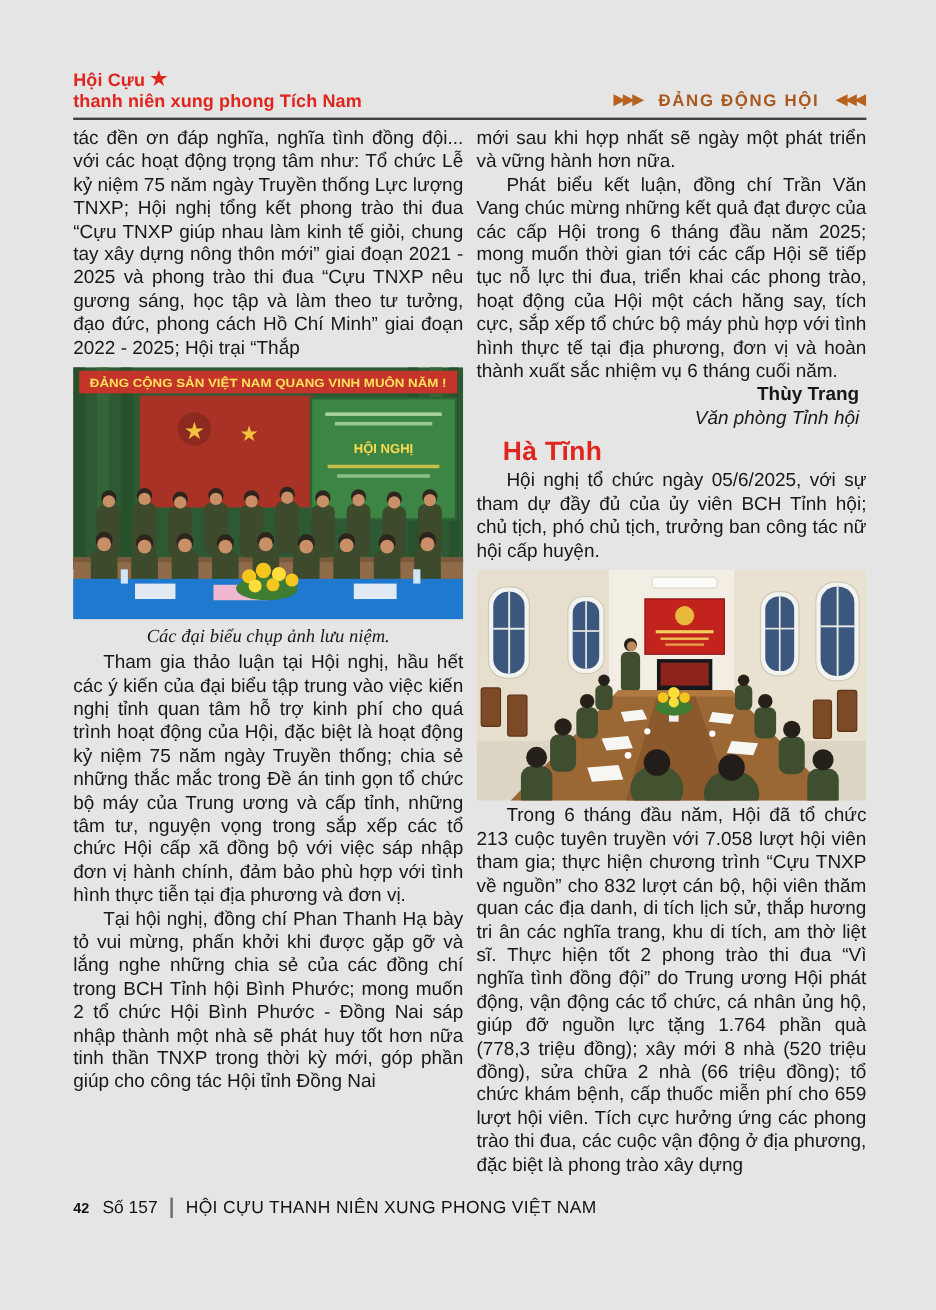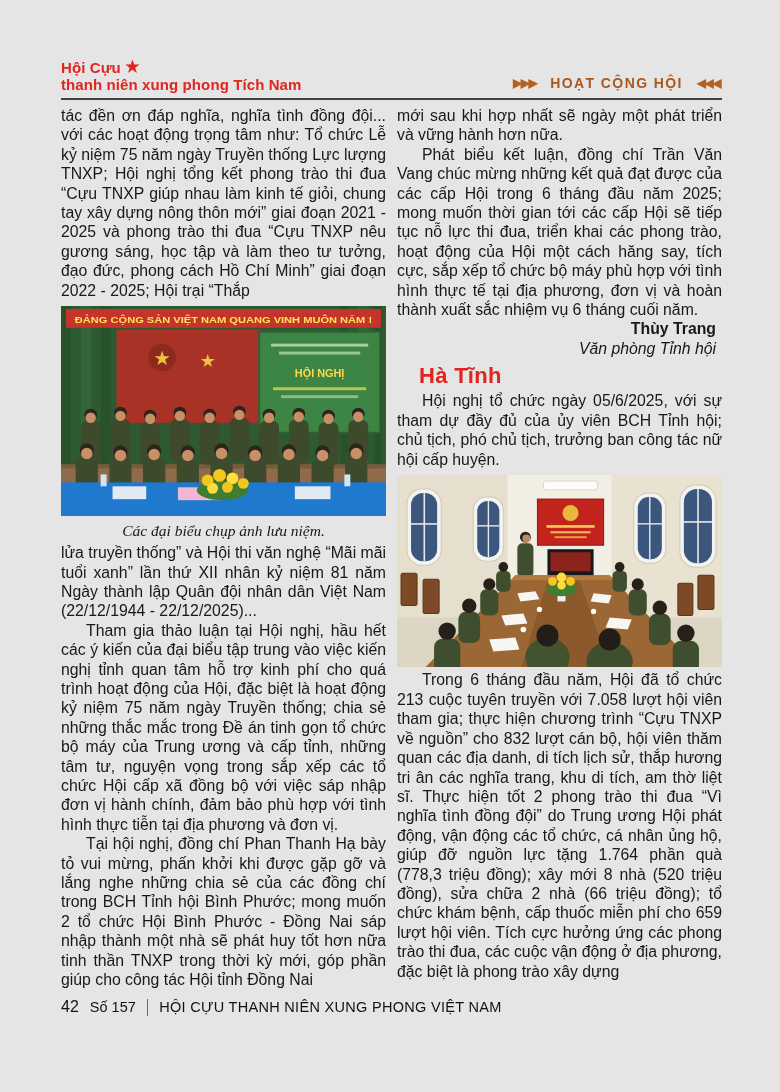--- a/index.html
+++ b/index.html
@@ -29,39 +29,39 @@
   .byline{text-align:right;padding-right:6px;}
   .byline .name{font-weight:bold;}
   .byline .role{font-style:italic;}
 
   h2.prov{color:#e0251e;font-size:22px;line-height:22px;margin:7px 0 4px;
           padding-left:22px;font-weight:bold;letter-spacing:0.3px;}
 
   
   .footer{position:absolute;left:61px;top:998px;display:flex;align-items:center;
           font-size:14.5px;color:#121212;}
-  .footer .pg{font-weight:normal;font-size:16px;margin-right:11px;}
+  .footer .pg{font-weight:bold;font-size:12px;margin-right:11px;}
   .footer .issue{margin-right:11px;}
   .footer .sep{width:1.5px;height:17px;background:#6a6a6a;margin-right:11px;}
   .footer .journal{letter-spacing:0.3px;}
 </style>
 </head>
 <body>
 
 <div class="page">
 
   <div class="masthead">
     <div class="m-left">
       <span>Hội Cựu</span>
       <span class="star">★</span><br>
       <span>thanh niên xung phong Tích Nam</span>
     </div>
     <div class="m-right">
       <span class="arrows">▶▶▶</span>
-      <span>HOẠT CỘNG HỘI</span>
+      <span>ĐẢNG ĐỘNG HỘI</span>
       <span class="arrows">◀◀◀</span>
     </div>
   </div>
 
   <div class="cols">
 
     <div class="col">
       <p>tác đền ơn đáp nghĩa, nghĩa tình đồng đội... với các hoạt động trọng tâm như: Tổ chức Lễ kỷ niệm 75 năm ngày Truyền thống Lực lượng TNXP; Hội nghị tổng kết phong trào thi đua “Cựu TNXP giúp nhau làm kinh tế giỏi, chung tay xây dựng nông thôn mới” giai đoạn 2021 - 2025 và phong trào thi đua “Cựu TNXP nêu gương sáng, học tập và làm theo tư tưởng, đạo đức, phong cách Hồ Chí Minh” giai đoạn 2022 - 2025; Hội trại “Thắp</p>
 
       <figure>
@@ -147,21 +147,20 @@
               <circle cx="173" cy="174" r="6" fill="#ffde3c"></circle>
                 <circle cx="184" cy="179" r="5.5" fill="#f4c61e"></circle>
               <circle cx="153" cy="184" r="5.5" fill="#ffde3c"></circle>
                 <circle cx="168" cy="183" r="5.5" fill="#f4c61e"></circle>
             </g>
           </g>
         </svg>
         <figcaption>Các đại biểu chụp ảnh lưu niệm.</figcaption>
       </figure>
 
-      <p>lửa truyền thống” và Hội thi văn nghệ “Mãi mãi tuổi xanh” lần thứ XII nhân kỷ niệm 81 năm Ngày thành lập Quân đội nhân dân Việt Nam (22/12/1944 - 22/12/2025)...</p>
       <p class="ind">Tham gia thảo luận tại Hội nghị, hầu hết các ý kiến của đại biểu tập trung vào việc kiến nghị tỉnh quan tâm hỗ trợ kinh phí cho quá trình hoạt động của Hội, đặc biệt là hoạt động kỷ niệm 75 năm ngày Truyền thống; chia sẻ những thắc mắc trong Đề án tinh gọn tổ chức bộ máy của Trung ương và cấp tỉnh, những tâm tư, nguyện vọng trong sắp xếp các tổ chức Hội cấp xã đồng bộ với việc sáp nhập đơn vị hành chính, đảm bảo phù hợp với tình hình thực tiễn tại địa phương và đơn vị.</p>
       <p class="ind">Tại hội nghị, đồng chí Phan Thanh Hạ bày tỏ vui mừng, phấn khởi khi được gặp gỡ và lắng nghe những chia sẻ của các đồng chí trong BCH Tỉnh hội Bình Phước; mong muốn 2 tổ chức Hội Bình Phước - Đồng Nai sáp nhập thành một nhà sẽ phát huy tốt hơn nữa tinh thần TNXP trong thời kỳ mới, góp phần giúp cho công tác Hội tỉnh Đồng Nai</p>
     </div>
 
     <div class="col">
       <p>mới sau khi hợp nhất sẽ ngày một phát triển và vững hành hơn nữa.</p>
       <p class="ind">Phát biểu kết luận, đồng chí Trần Văn Vang chúc mừng những kết quả đạt được của các cấp Hội trong 6 tháng đầu năm 2025; mong muốn thời gian tới các cấp Hội sẽ tiếp tục nỗ lực thi đua, triển khai các phong trào, hoạt động của Hội một cách hăng say, tích cực, sắp xếp tổ chức bộ máy phù hợp với tình hình thực tế tại địa phương, đơn vị và hoàn thành xuất sắc nhiệm vụ 6 tháng cuối năm.</p>
 
       <div class="byline">
         <div class="name">Thùy Trang</div>

